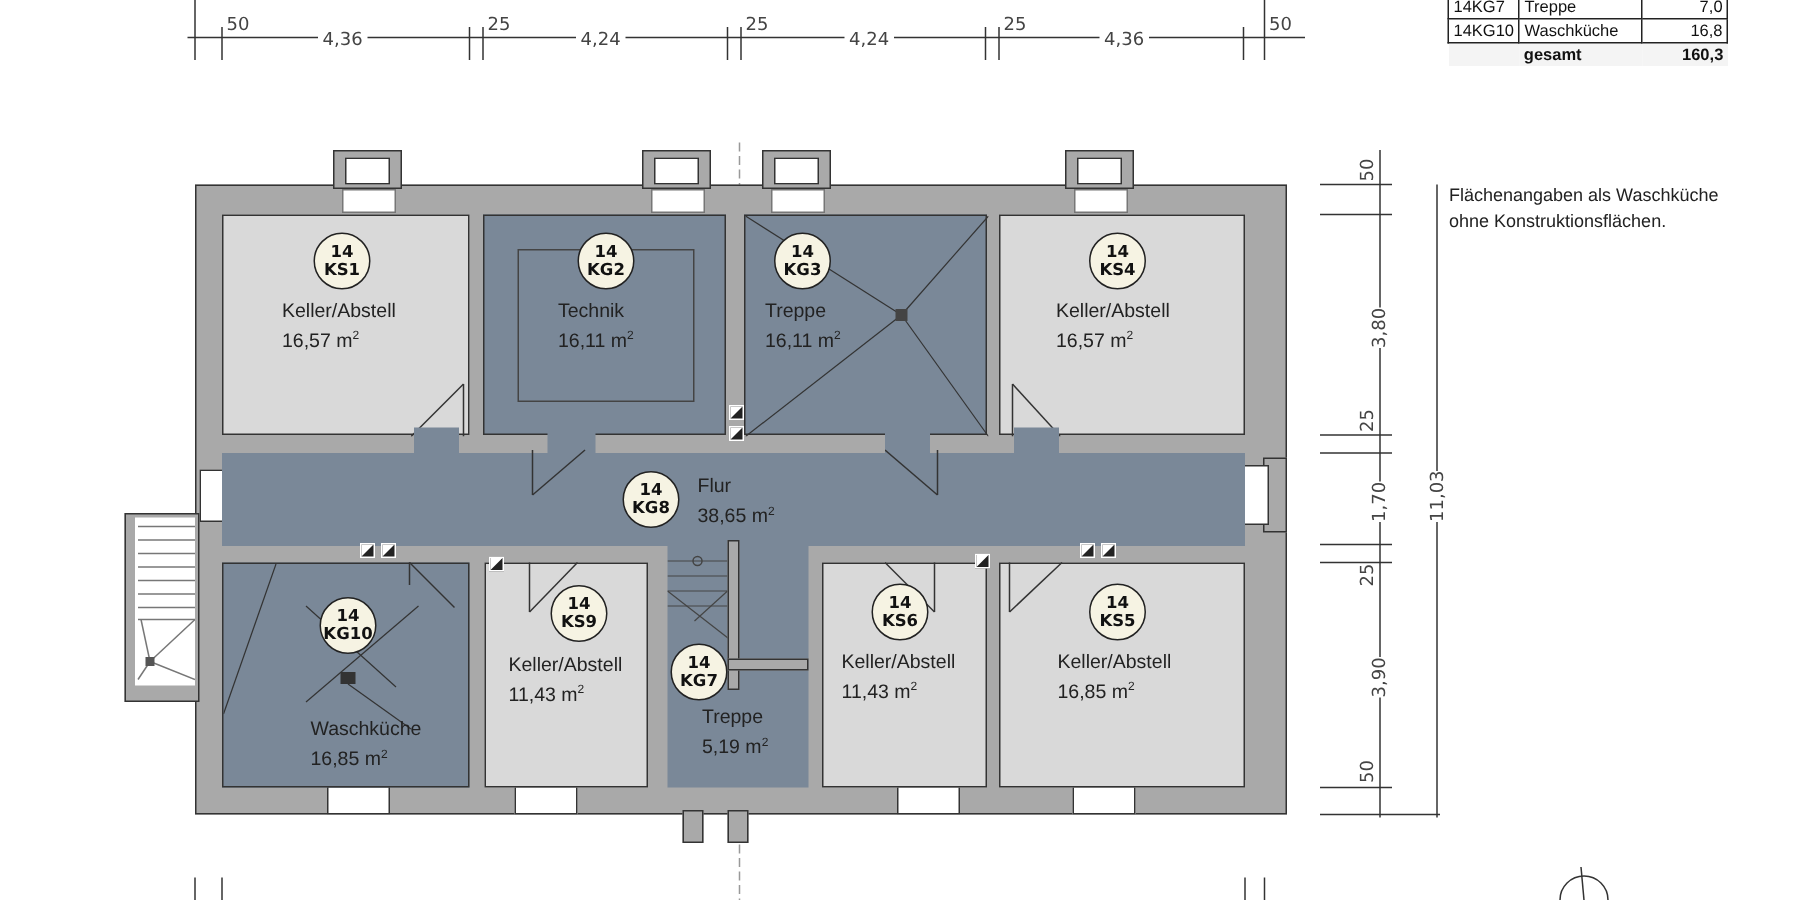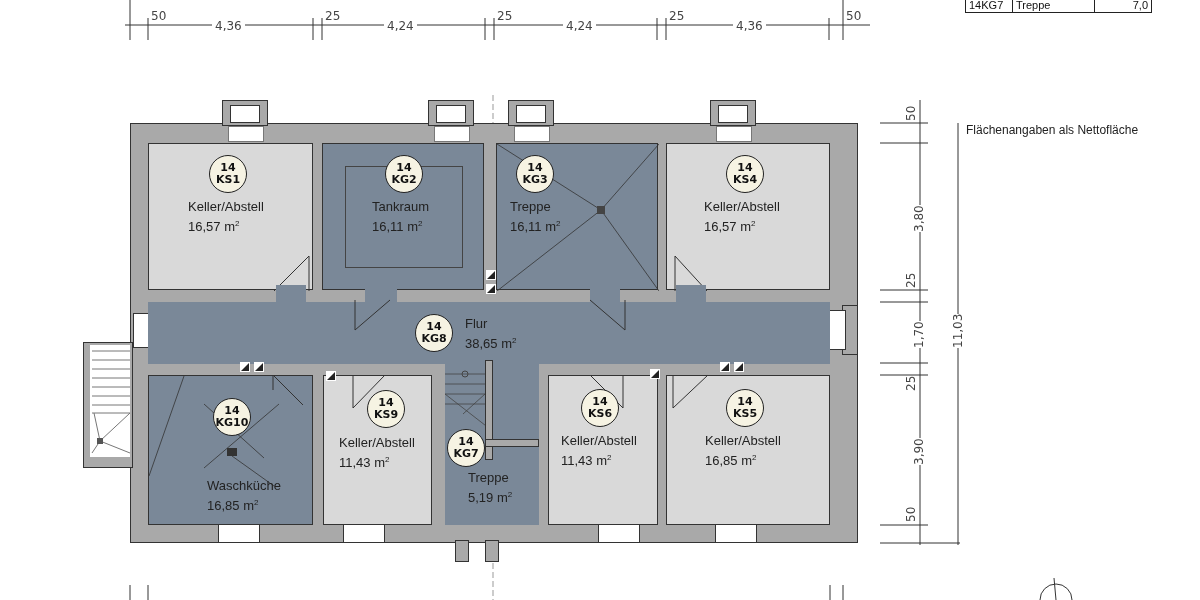--- a/index.html
+++ b/index.html
@@ -248,21 +248,21 @@
   <div class="rlabel" style="left:188px;top:198px;">
       <div>Keller/Abstell</div>
       <div><span>16,57 m</span><sup>2</sup></div>
     </div>
 
   <div class="badge" style="left:385px;top:155px;">
       <span>14</span>
       <span>KG2</span>
     </div>
   <div class="rlabel" style="left:372px;top:198px;">
-      <div>Tankraum</div>
+      <div>Technik</div>
       <div><span>16,11 m</span><sup>2</sup></div>
     </div>
 
   <div class="badge" style="left:516px;top:155px;">
       <span>14</span>
       <span>KG3</span>
     </div>
   <div class="rlabel" style="left:510px;top:198px;">
       <div>Treppe</div>
       <div><span>16,11 m</span><sup>2</sup></div>
@@ -332,18 +332,29 @@
     </div>
 </div>
 
 <table class="areas">
   <tbody>
       <tr>
     <td class="code">14KG7</td>
     <td class="name">Treppe</td>
     <td class="num">7,0</td>
   </tr>
+  <tr>
+    <td class="code">14KG10</td>
+    <td class="name">Waschküche</td>
+    <td class="num">16,8</td>
+  </tr>
+  <tr class="total">
+    <td class="code"></td>
+    <td class="name">gesamt</td>
+    <td class="num">160,3</td>
+  </tr>
 </tbody>
   </table>
 
 <div class="note">
-  <div>Flächenangaben als Nettofläche</div>
+  <div>Flächenangaben als Waschküche</div>
+  <div>ohne Konstruktionsflächen.</div>
 </div>
 
 </body></html>

